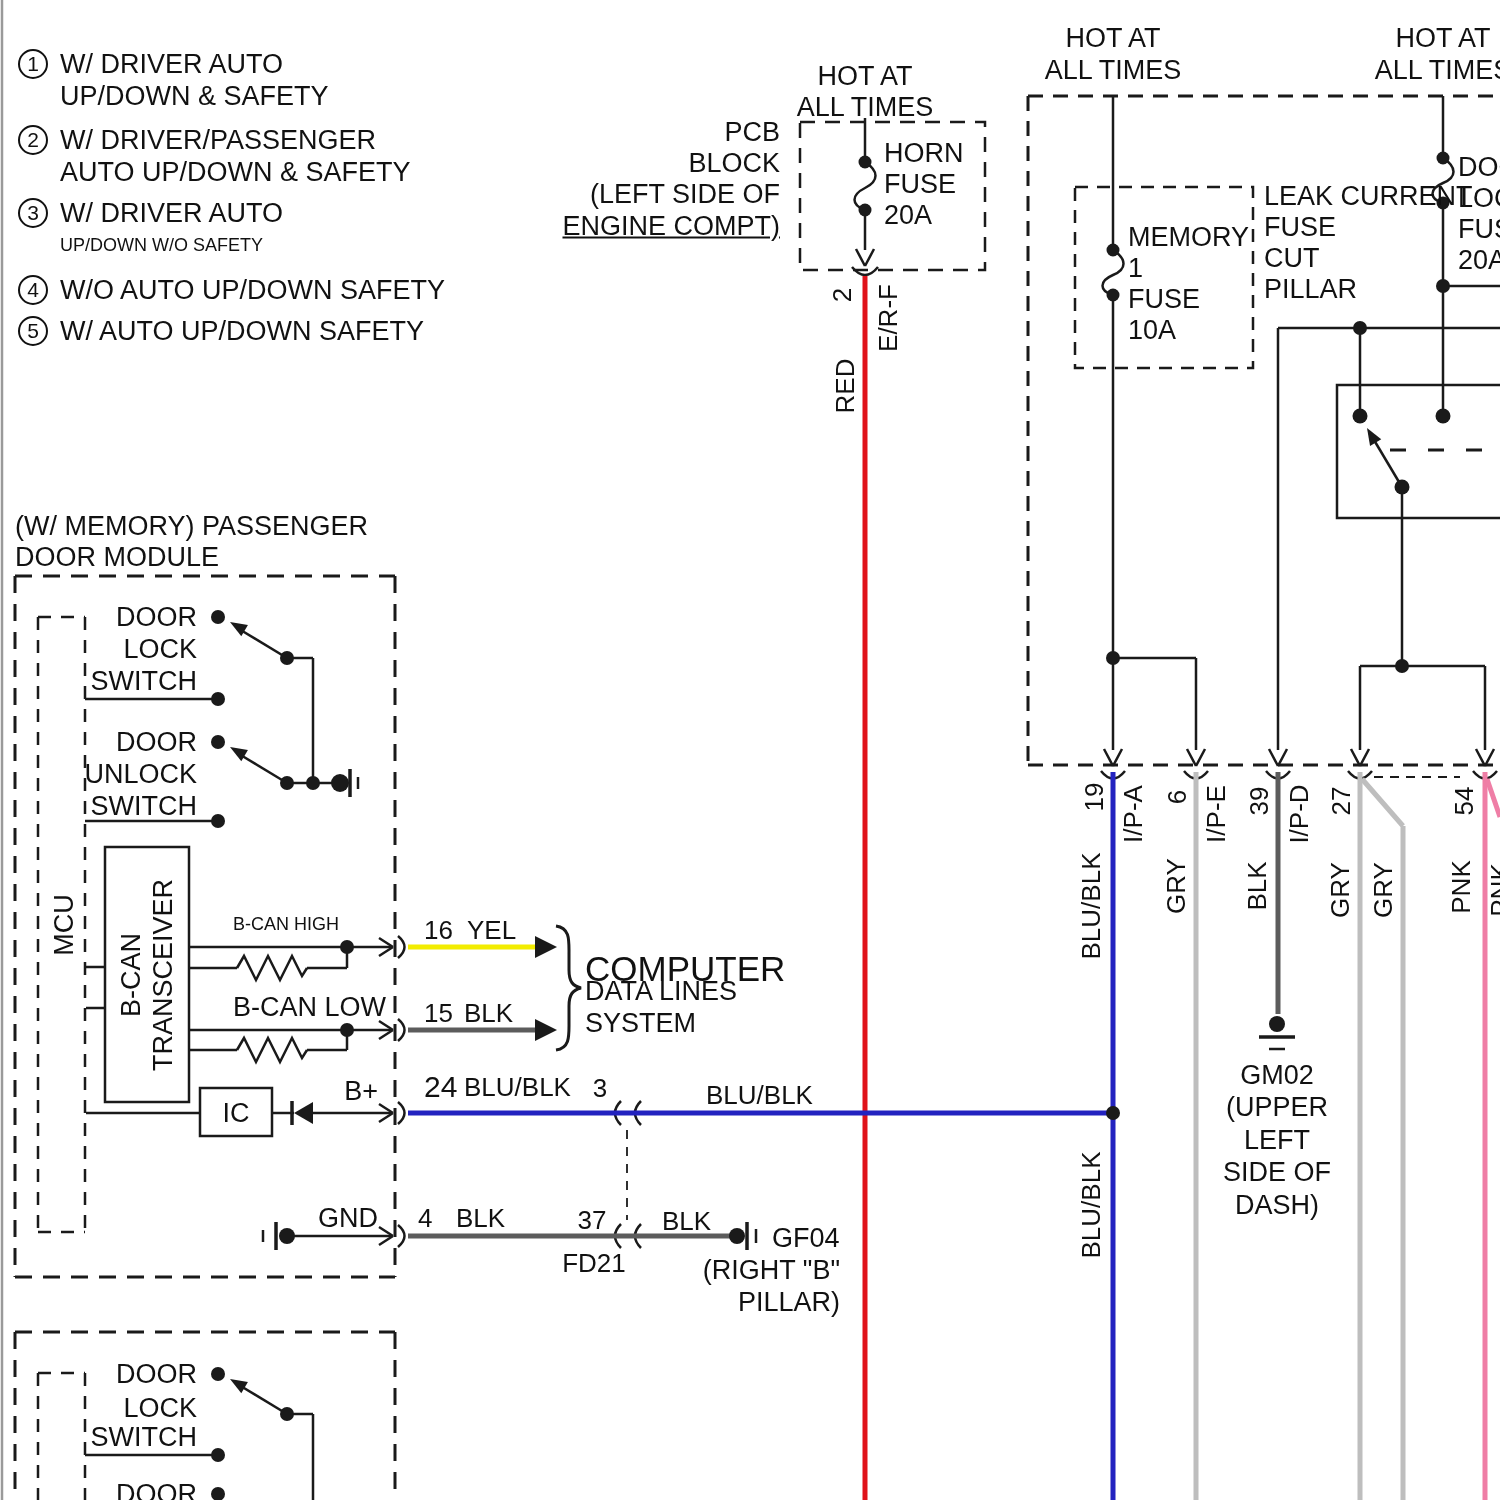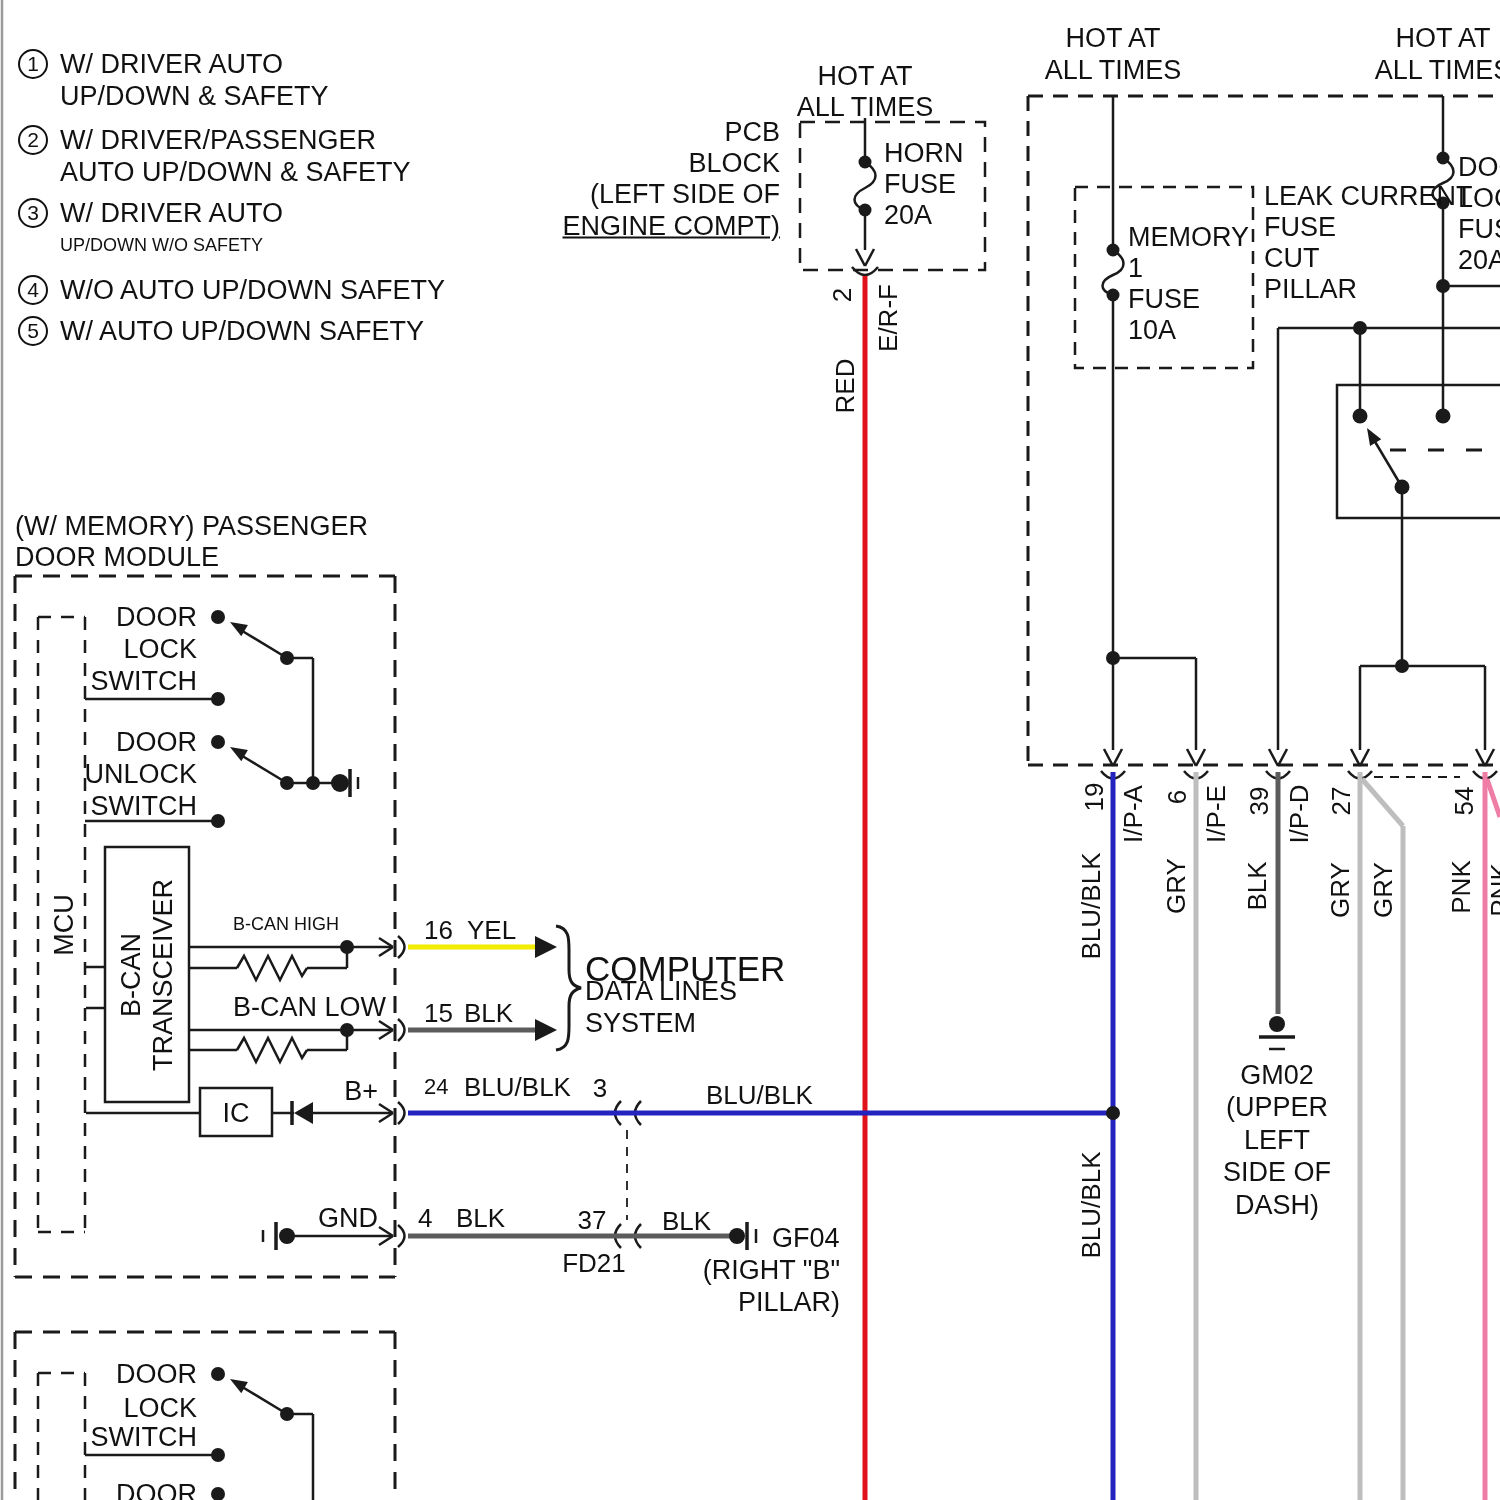--- a/index.html
+++ b/index.html
@@ -252,21 +252,21 @@
       <div class="lbl" style="font-size: 27px; left: 163px; top: 975px; transform: translate(-50%, -50%) rotate(-90deg);">TRANSCEIVER</div>
       <div class="lbl" style="font-size: 18px; left: 233px; top: 924px; transform: translate(0px, -50%);">B-CAN HIGH</div>
       <div class="lbl" style="font-size: 27px; left: 233px; top: 1007px; transform: translate(0px, -50%);">B-CAN LOW</div>
       <div class="lbl" style="font-size: 27px; left: 236px; top: 1113px; transform: translate(-50%, -50%);">IC</div>
       <div class="lbl" style="font-size: 27px; left: 378px; top: 1091px; transform: translate(-100%, -50%);">B+</div>
       <div class="lbl" style="font-size: 27px; left: 378px; top: 1218px; transform: translate(-100%, -50%);">GND</div>
       <div class="lbl" style="font-size: 26px; left: 424px; top: 930px; transform: translate(0px, -50%);">16</div>
       <div class="lbl" style="font-size: 26px; left: 467px; top: 930px; transform: translate(0px, -50%);">YEL</div>
       <div class="lbl" style="font-size: 26px; left: 424px; top: 1013px; transform: translate(0px, -50%);">15</div>
       <div class="lbl" style="font-size: 26px; left: 464px; top: 1013px; transform: translate(0px, -50%);">BLK</div>
-      <div class="lbl" style="font-size: 22px; left: 424px; top: 1087px; transform: translate(0px, -50%); text-align: right;">24</div>
+      <div class="lbl" style="font-size: 30px; left: 424px; top: 1087px; transform: translate(0px, -50%); text-align: right;">24</div>
       <div class="lbl" style="font-size: 26px; left: 464px; top: 1087px; transform: translate(0px, -50%);">BLU/BLK</div>
       <div class="lbl" style="font-size: 26px; left: 418px; top: 1218px; transform: translate(0px, -50%);">4</div>
       <div class="lbl" style="font-size: 26px; left: 456px; top: 1218px; transform: translate(0px, -50%);">BLK</div>
       <div class="lbl" style="font-size: 26px; left: 600px; top: 1088px; transform: translate(-50%, -50%);">3</div>
       <div class="lbl" style="font-size: 26px; left: 706px; top: 1095px; transform: translate(0px, -50%);">BLU/BLK</div>
       <div class="lbl" style="font-size: 26px; left: 592px; top: 1220px; transform: translate(-50%, -50%);">37</div>
       <div class="lbl" style="font-size: 26px; left: 594px; top: 1263px; transform: translate(-50%, -50%);">FD21</div>
       <div class="lbl" style="font-size: 26px; left: 662px; top: 1221px; transform: translate(0px, -50%);">BLK</div>
       <div class="lbl" style="font-size: 35px; left: 585px; top: 959px; transform: translate(0px, -50%); margin-top: 9px;">COMPUTER</div>
       <div class="lbl" style="font-size: 27px; left: 585px; top: 991px; transform: translate(0px, -50%);">DATA LINES</div>

